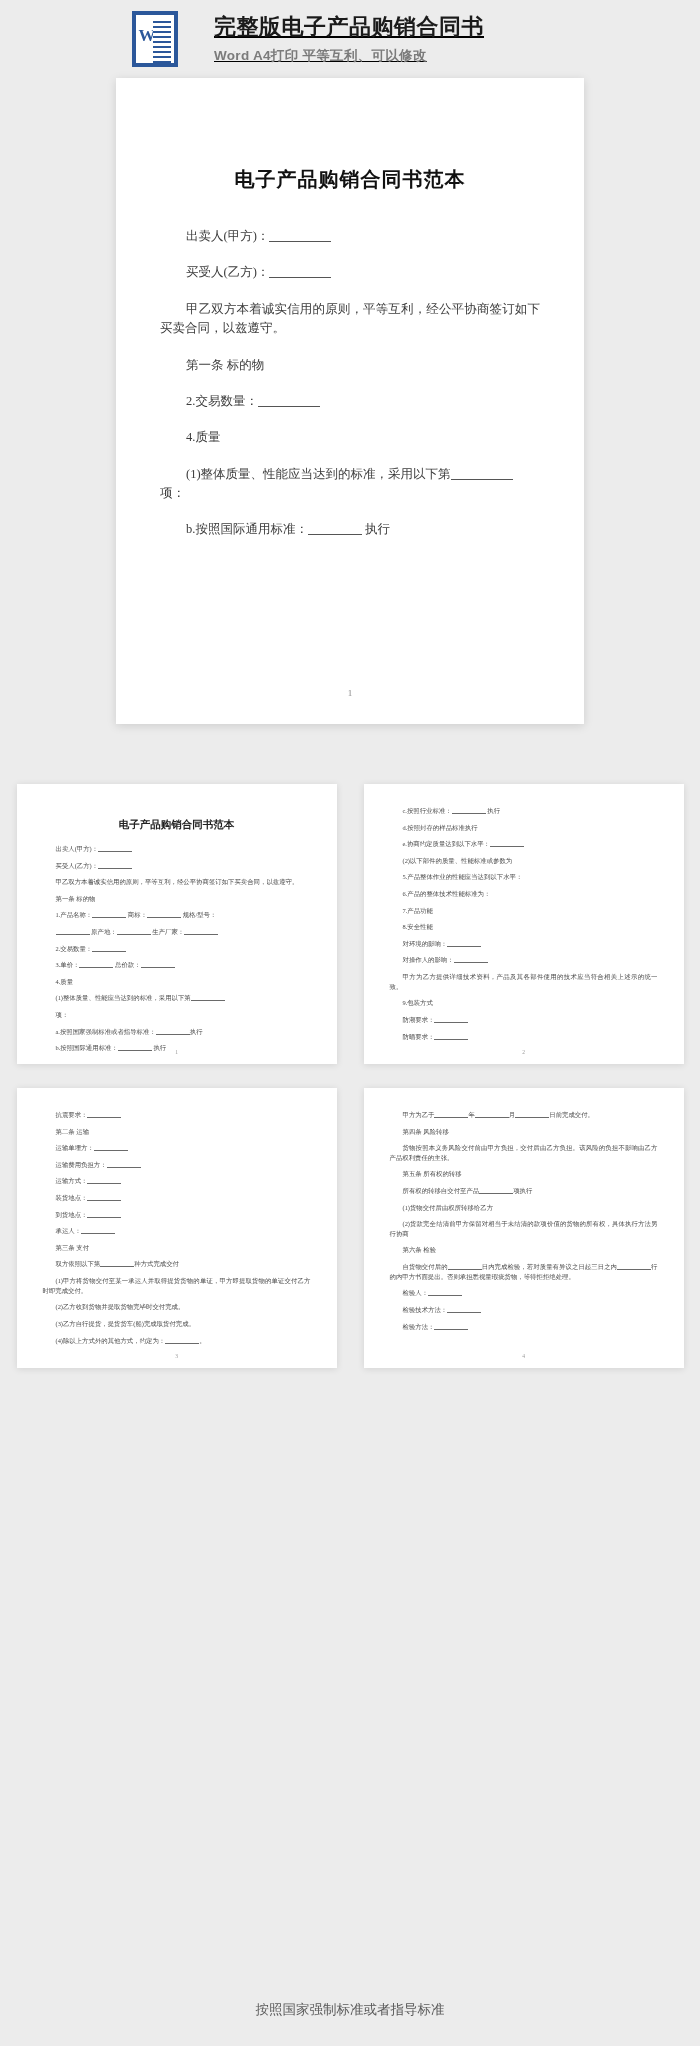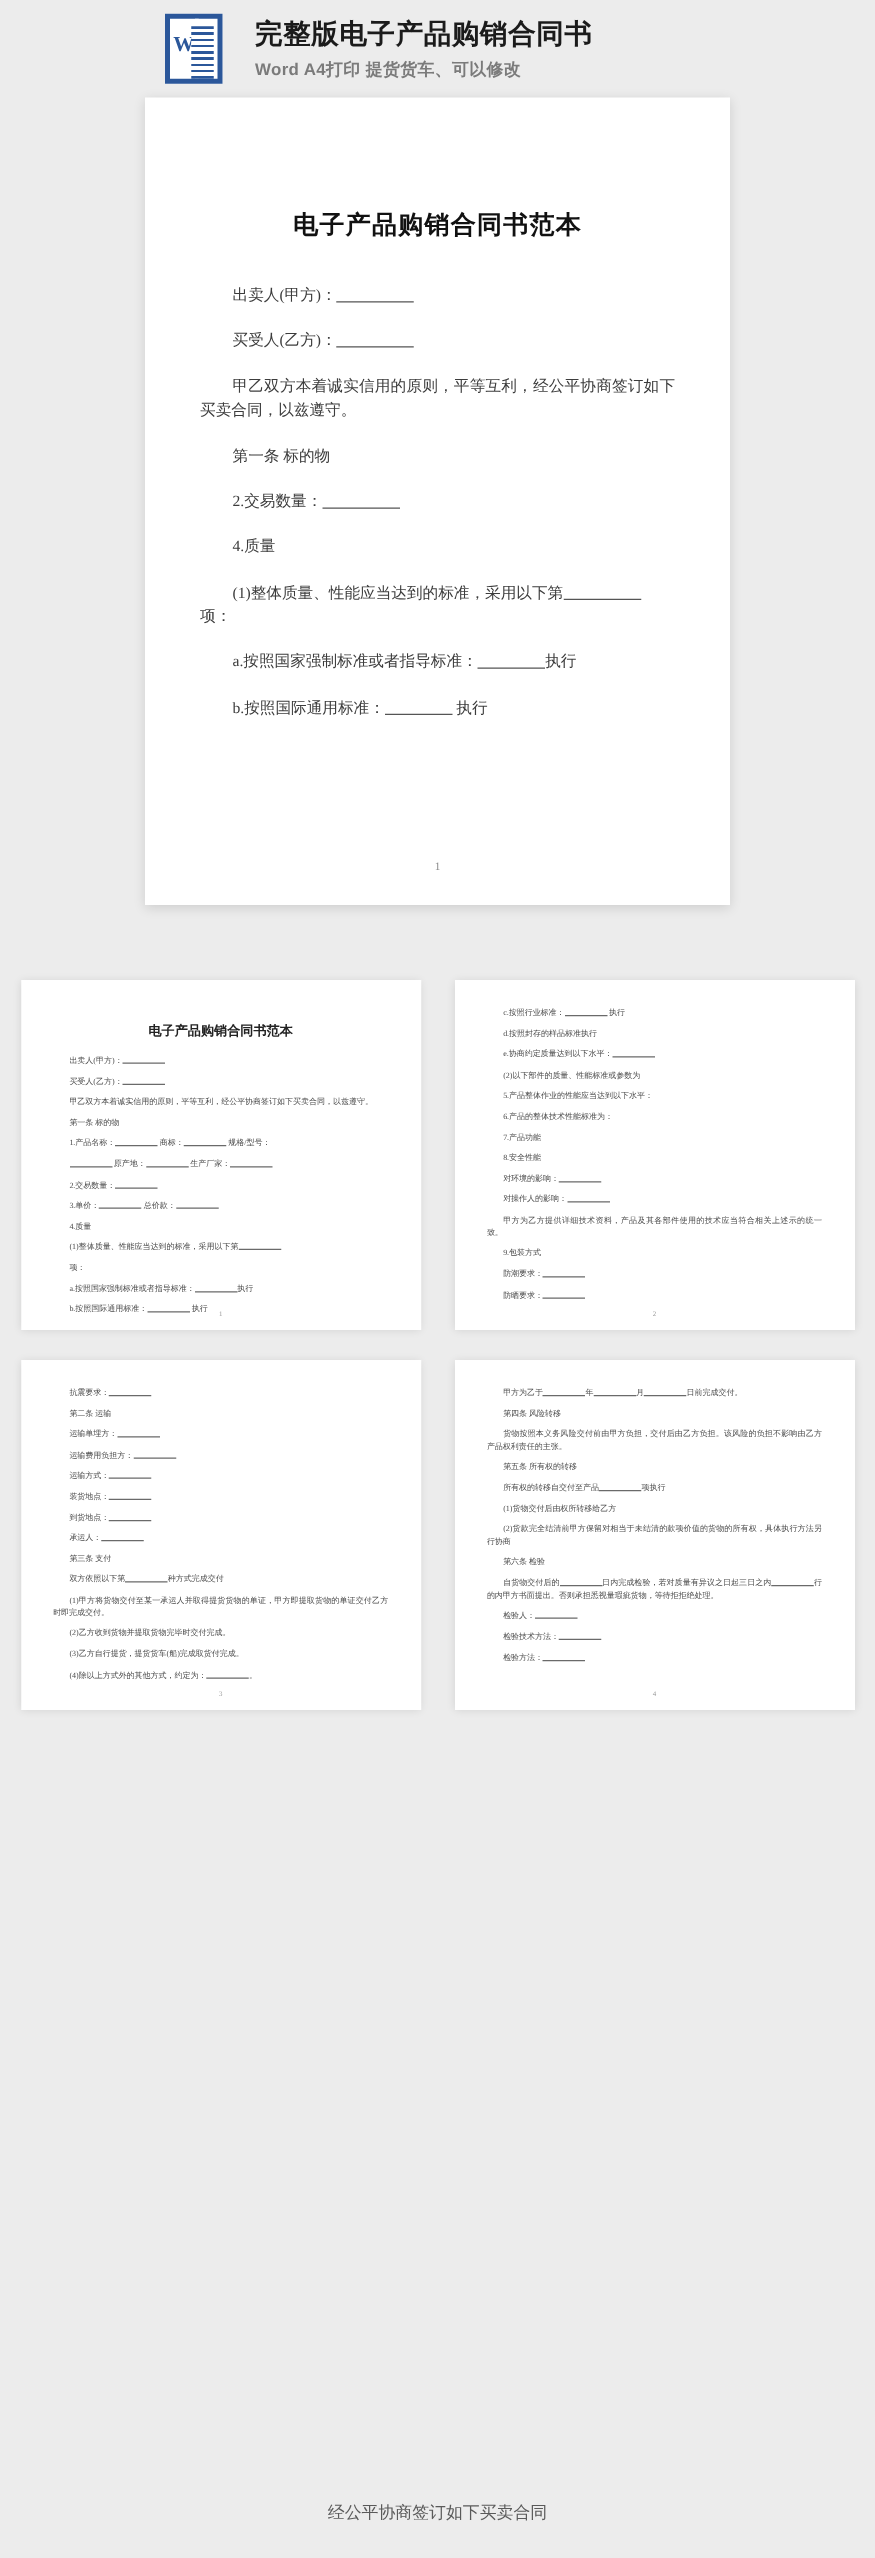--- a/index.html
+++ b/index.html
@@ -45,21 +45,21 @@
       to bottom,
       #2b579a 0px, #2b579a 2px,
       #ffffff 2px, #ffffff 5px);
   }
   .word-icon .spine {
     position: absolute;
     left: 20px; top: 0; bottom: 0;
     width: 3px;
     background: #ffffff;
   }
-  .header-text { margin-left: 26px; }
+  .header-text { margin-left: 36px; text-decoration: underline; }
   .header-title {
     font-size: 22px;
     font-weight: bold;
     color: #1b1b1b;
     letter-spacing: 0.5px;
     line-height: 1.25;
   }
   .header-sub {
     margin-top: 7px;
     font-size: 13.5px;
@@ -180,21 +180,21 @@
 <body>
 
 <div class="header">
   <div class="word-icon">
     <div class="spine"></div>
     <div class="wletter">W</div>
     <div class="lines"></div>
   </div>
   <div class="header-text">
     <div class="header-title">完整版电子产品购销合同书</div>
-    <div class="header-sub">Word A4打印 提货货车、可以修改</div>
+    <div class="header-sub">Word A4打印 平等互利、可以修改</div>
   </div>
 </div>
 
 <div class="hero-wrap">
 <div class="hero-page">
 
   <div class="doc-title">电子产品购销合同书范本</div>
 
   <div class="p indent"><span>出卖人(甲方)：</span><span class="u w1"></span></div>
 
@@ -205,21 +205,20 @@
   <div class="p indent">第一条  标的物</div>
 
 
   <div class="p indent"><span>2.交易数量：</span><span class="u w1"></span></div>
 
 
   <div class="p indent">4.质量</div>
 
   <div class="p indent"><span>(1)整体质量、性能应当达到的标准，采用以下第</span><span class="u w1"></span><br><span>项：</span></div>
 
-  <div class="p indent"><span>a.按照国家强制标准或者指导标准：</span><span class="u w2"></span><span>执行</span></div>
 
   <div class="p indent"><span>b.按照国际通用标准：</span><span class="u w2"></span> <span>执行</span></div>
 
   <div class="pagenum">1</div>
 </div>
 </div>
 
 <div class="thumbs" id="thumb-grid">
     <div class="thumb">
       <div class="thumb-title">电子产品购销合同书范本</div>
@@ -283,14 +282,14 @@
       <div class="tp indent">第六条  检验</div>
       <div class="tp indent">自货物交付后的<span class="tu w1"></span>日内完成检验，若对质量有异议之日起三日之内<span class="tu w1"></span>行的内甲方书面提出。否则承担悉视量瑕疵货物，等待拒拒绝处理。</div>
       <div class="tp indent">检验人：<span class="tu w1"></span></div>
       <div class="tp indent">检验技术方法：<span class="tu w1"></span></div>
       <div class="tp indent">检验方法：<span class="tu w1"></span></div>
       <div class="thumb-pagenum">4</div>
     </div>
   </div>
 
 <div class="footer">
-  <span>经公平协商签订如下买卖合同</span>
+  <span>按照国家强制标准或者指导标准</span>
 </div>
 
 </body></html>

